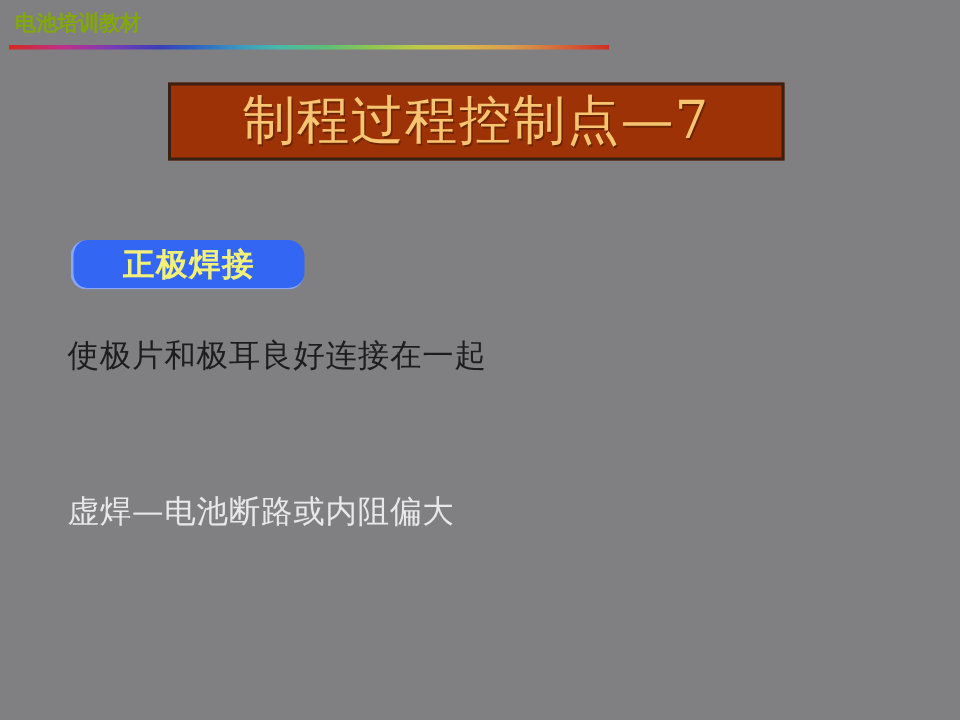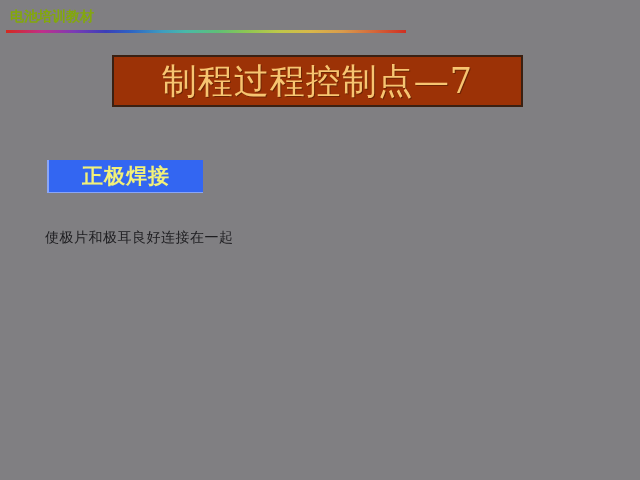--- a/index.html
+++ b/index.html
@@ -102,29 +102,29 @@
   }
   .blue-box-text {
     font-family: "DejaVu Serif", "Liberation Serif", serif;
     font-size: 21px;
     font-weight: bold;
     color: #f2f07a;
     letter-spacing: 1px;
     line-height: 24px;
     white-space: nowrap;
   }
-  #blue-box-1 { top: 160px; }
+  #blue-box-1 { top: 160px; border-radius: 11px; }
   #blue-box-2 { top: 272px; }
 
   
   .body-text {
     position: absolute;
     left: 45px;
     font-family: "DejaVu Serif", "Liberation Serif", serif;
-    font-size: 14px;
+    font-size: 21px;
     font-weight: normal;
     line-height: 26px;
     letter-spacing: 0.5px;
     white-space: nowrap;
   }
   #body-text-1 {
     top: 224px;
     color: #1d1d20;
   }
   #body-text-2 {
@@ -145,14 +145,15 @@
     <div id="title-text">制程过程控制点—7</div>
   </div>
 
   <div class="blue-box" id="blue-box-1">
     <div class="blue-box-text">正极焊接</div>
   </div>
 
   <div class="body-text" id="body-text-1">使极片和极耳良好连接在一起</div>
 
 
+  <div class="body-text" id="body-text-2">虚焊—电池断路或内阻偏大</div>
 
 </div>
 
 </body></html>

